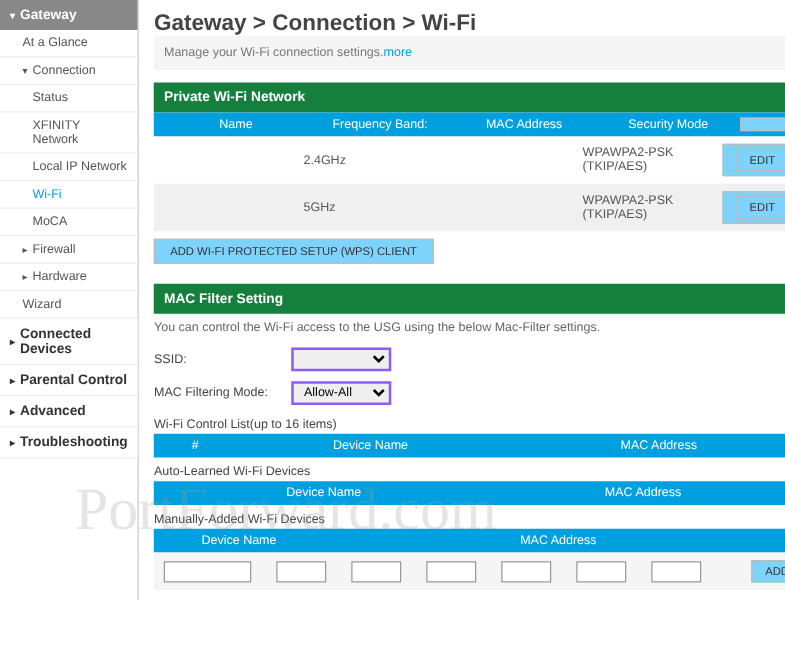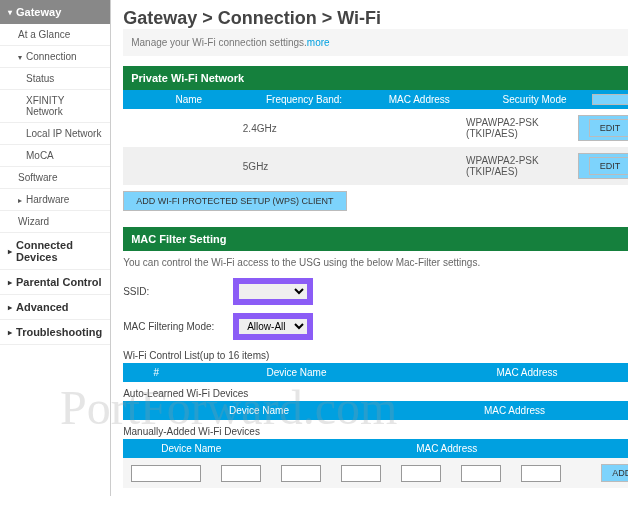--- a/index.html
+++ b/index.html
@@ -21,21 +21,21 @@
 .table-header .col, .table-row .col { flex: 1; }
 .table-header .col.sm, .table-row .col.sm { flex: 0 0 50px; }
 .table-header .col.btn, .table-row .col.btn { flex: 0 0 50px; text-align: right; }
 .table-row { display: flex; padding: 6px 8px; font-size: 10px; color: #555; align-items: center; }
 .table-row.alt { background: #f0f0f0; }
 .btn { background: #7dd3fc; border: 1px solid #bbb; padding: 3px 10px; font-size: 9px; cursor: pointer; color: #333; }
 .btn-wide { padding: 4px 12px; }
 .section-note { font-size: 10px; color: #666; padding: 6px 0; }
 .form-row { padding: 4px 0; font-size: 10px; color: #444; display: flex; align-items: center; }
 .form-row label { width: 110px; }
-.form-row select, .form-row input { border: 6px solid #8b5cf6; font-size: 10px; padding: 1px 4px; }
+.form-row select, .form-row input { border: 2px solid #8b5cf6; font-size: 10px; padding: 1px 4px; }
 .form-row select { min-width: 80px; }
 .sub-label { font-size: 10px; color: #444; padding: 6px 0 2px; }
 .mac-inputs { display: flex; gap: 20px; padding: 6px 8px; align-items: center; background: #f5f5f5; }
 .mac-inputs input { width: 40px; border: 1px solid #999; font-size: 10px; padding: 2px; }
 .mac-inputs .spacer { flex: 1; }
 .save-row { text-align: center; padding: 10px 0; }
 .watermark { position: fixed; top: 380px; left: 60px; font-size: 48px; color: rgba(150,150,150,0.25); font-family: Georgia, serif; pointer-events: none; z-index: 100; }
 </style>
 </head>
 <body>
@@ -44,22 +44,23 @@
   <div class="sidebar">
     <div class="sidebar-group-header">
         <span class="sidebar-caret">▾</span>
         <span>Gateway</span>
       </div>
     <div class="sidebar-item">At a Glance</div>
     <div class="sidebar-item"><span class="sidebar-caret">▾</span><span>Connection</span></div>
     <div class="sidebar-item sub">Status</div>
     <div class="sidebar-item sub">XFINITY Network</div>
     <div class="sidebar-item sub">Local IP Network</div>
+    <div class="sidebar-item sub active">Wi-Fi</div>
     <div class="sidebar-item sub">MoCA</div>
-    <div class="sidebar-item">Software</div>
+    <div class="sidebar-item"><span class="sidebar-caret">▸</span><span>Firewall</span></div>
     <div class="sidebar-item"><span class="sidebar-caret">▸</span><span>Hardware</span></div>
     <div class="sidebar-item">Wizard</div>
     <div class="sidebar-group-header light">
         <span class="sidebar-caret">▸</span>
         <span>Connected Devices</span>
       </div>
     <div class="sidebar-group-header light">
         <span class="sidebar-caret">▸</span>
         <span>Parental Control</span>
       </div>

